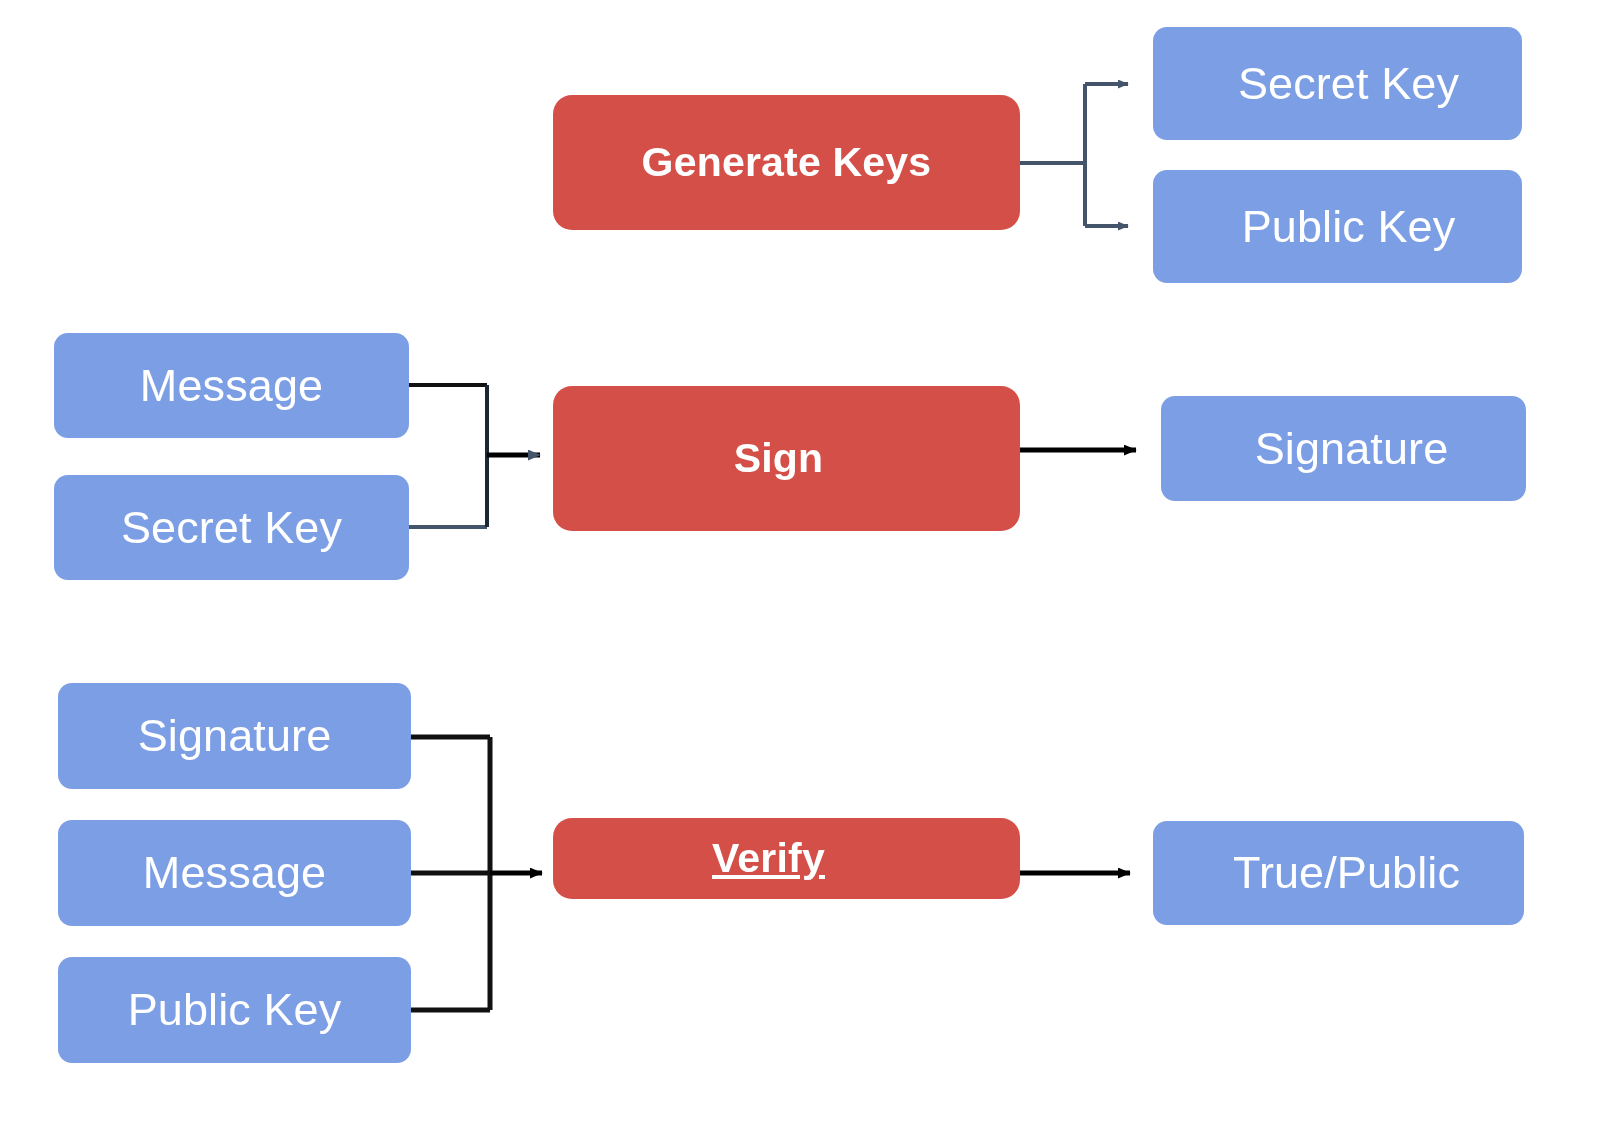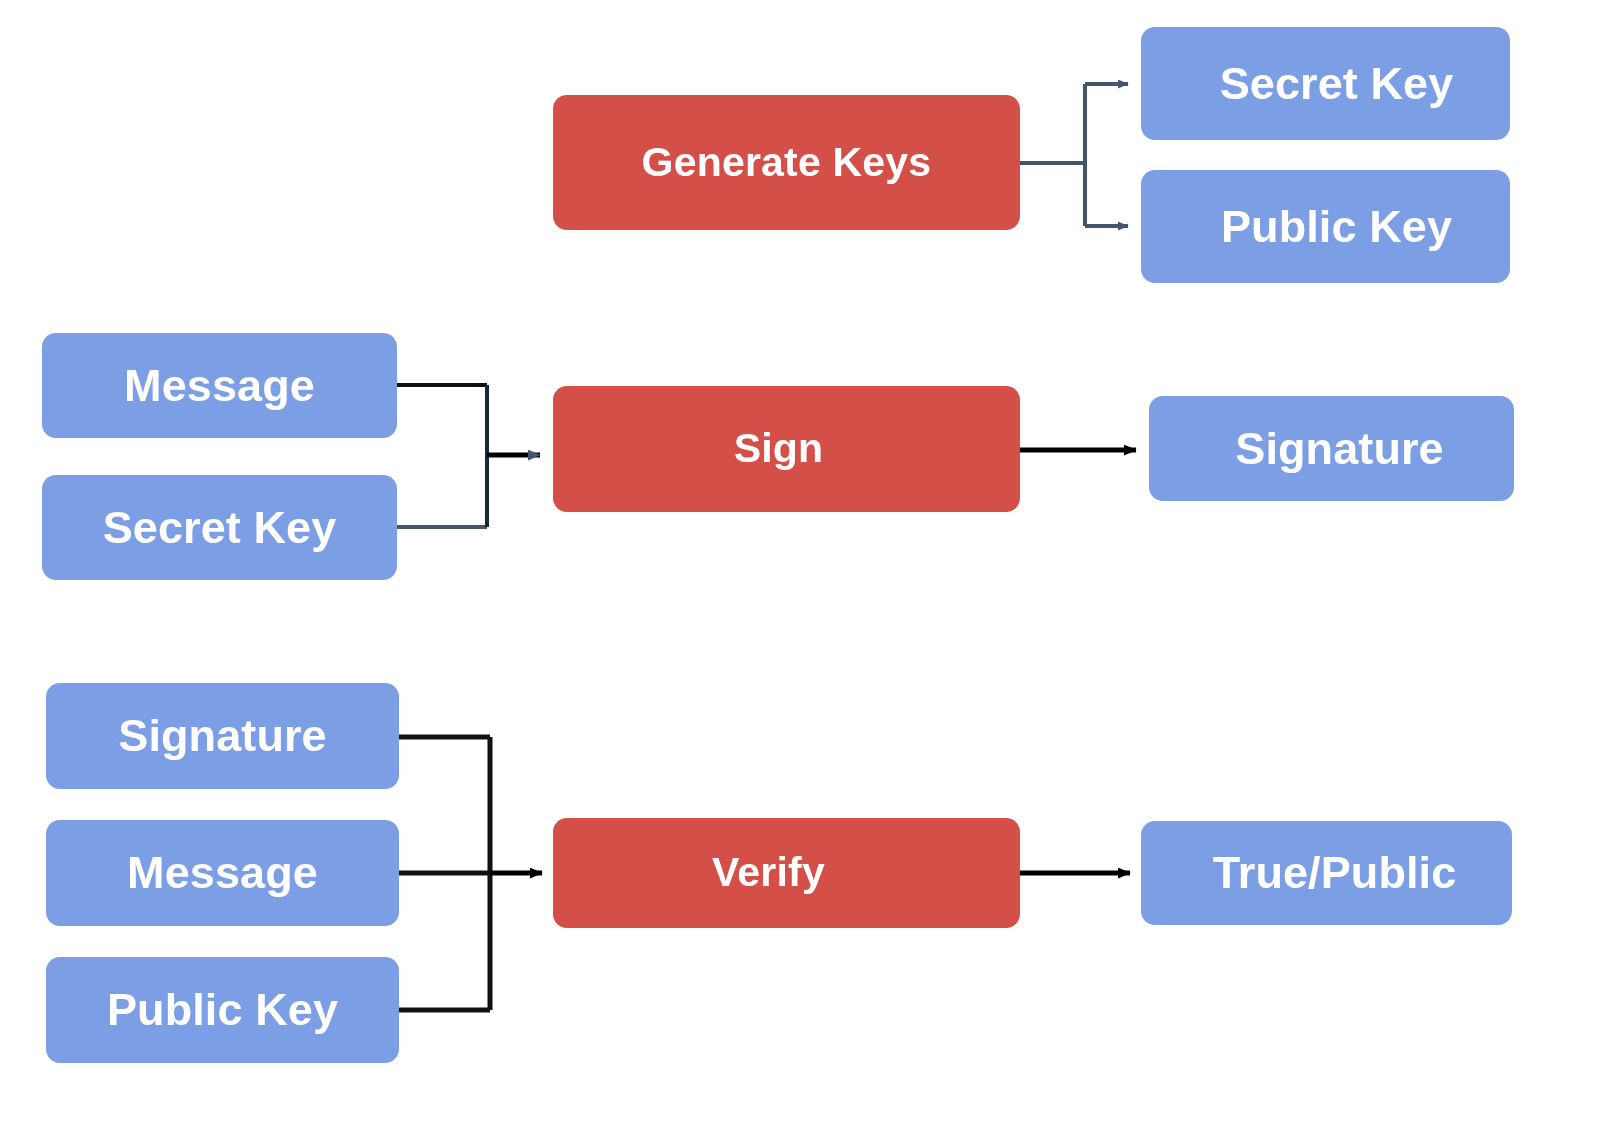--- a/index.html
+++ b/index.html
@@ -35,43 +35,45 @@
     justify-content: center;
     border-radius: 14px;
     color: #ffffff;
     line-height: 1.05;
     white-space: nowrap;
     z-index: 2;
   }
   .node.data {
     background: #7C9EE4;
     font-size: 45px;
-    font-weight: 700;
+    font-weight: 400;
     letter-spacing: 0.1px;
+    margin-left: 12px;
   }
   .node.op {
     background: #D44F48;
     font-size: 41px;
     font-weight: bold;
     letter-spacing: 0.2px;
+    border-radius: 19px;
   }
   
   #node-generate-keys { left: 553px; top: 95px;  width: 467px; height: 135px; }
   #node-secret-key-out { left: 1141px; top: 27px;  width: 369px; height: 113px; }
   #node-public-key-out { left: 1141px; top: 170px; width: 369px; height: 113px; }
   
   #node-message-sign    { left: 42px;  top: 333px; width: 355px; height: 105px; }
   #node-secret-key-in   { left: 42px;  top: 475px; width: 355px; height: 105px; }
-  #node-sign            { left: 553px; top: 386px; width: 467px; height: 126px; }
+  #node-sign            { left: 553px; top: 386px; width: 467px; height: 145px; }
   #node-signature-out   { left: 1149px; top: 396px; width: 365px; height: 105px; }
   
   #node-signature-in  { left: 46px;  top: 683px; width: 353px; height: 106px; }
   #node-message-verify{ left: 46px;  top: 820px; width: 353px; height: 106px; }
   #node-public-key-in { left: 46px;  top: 957px; width: 353px; height: 106px; }
-  #node-verify        { left: 553px; top: 818px; width: 467px; height: 110px; }
+  #node-verify        { left: 553px; top: 818px; width: 467px; height: 81px; text-decoration: underline; }
   #node-true-false    { left: 1141px; top: 821px; width: 371px; height: 104px; }
 
   
   #node-sign .label   { transform: translateX(-8px); }
   #node-verify .label { transform: translateX(-18px); }
   #node-secret-key-out .label,
   #node-public-key-out .label { transform: translateX(11px); }
   #node-true-false .label { transform: translateX(8px); }
   #node-signature-out .label { transform: translateX(8px); }
 </style>

